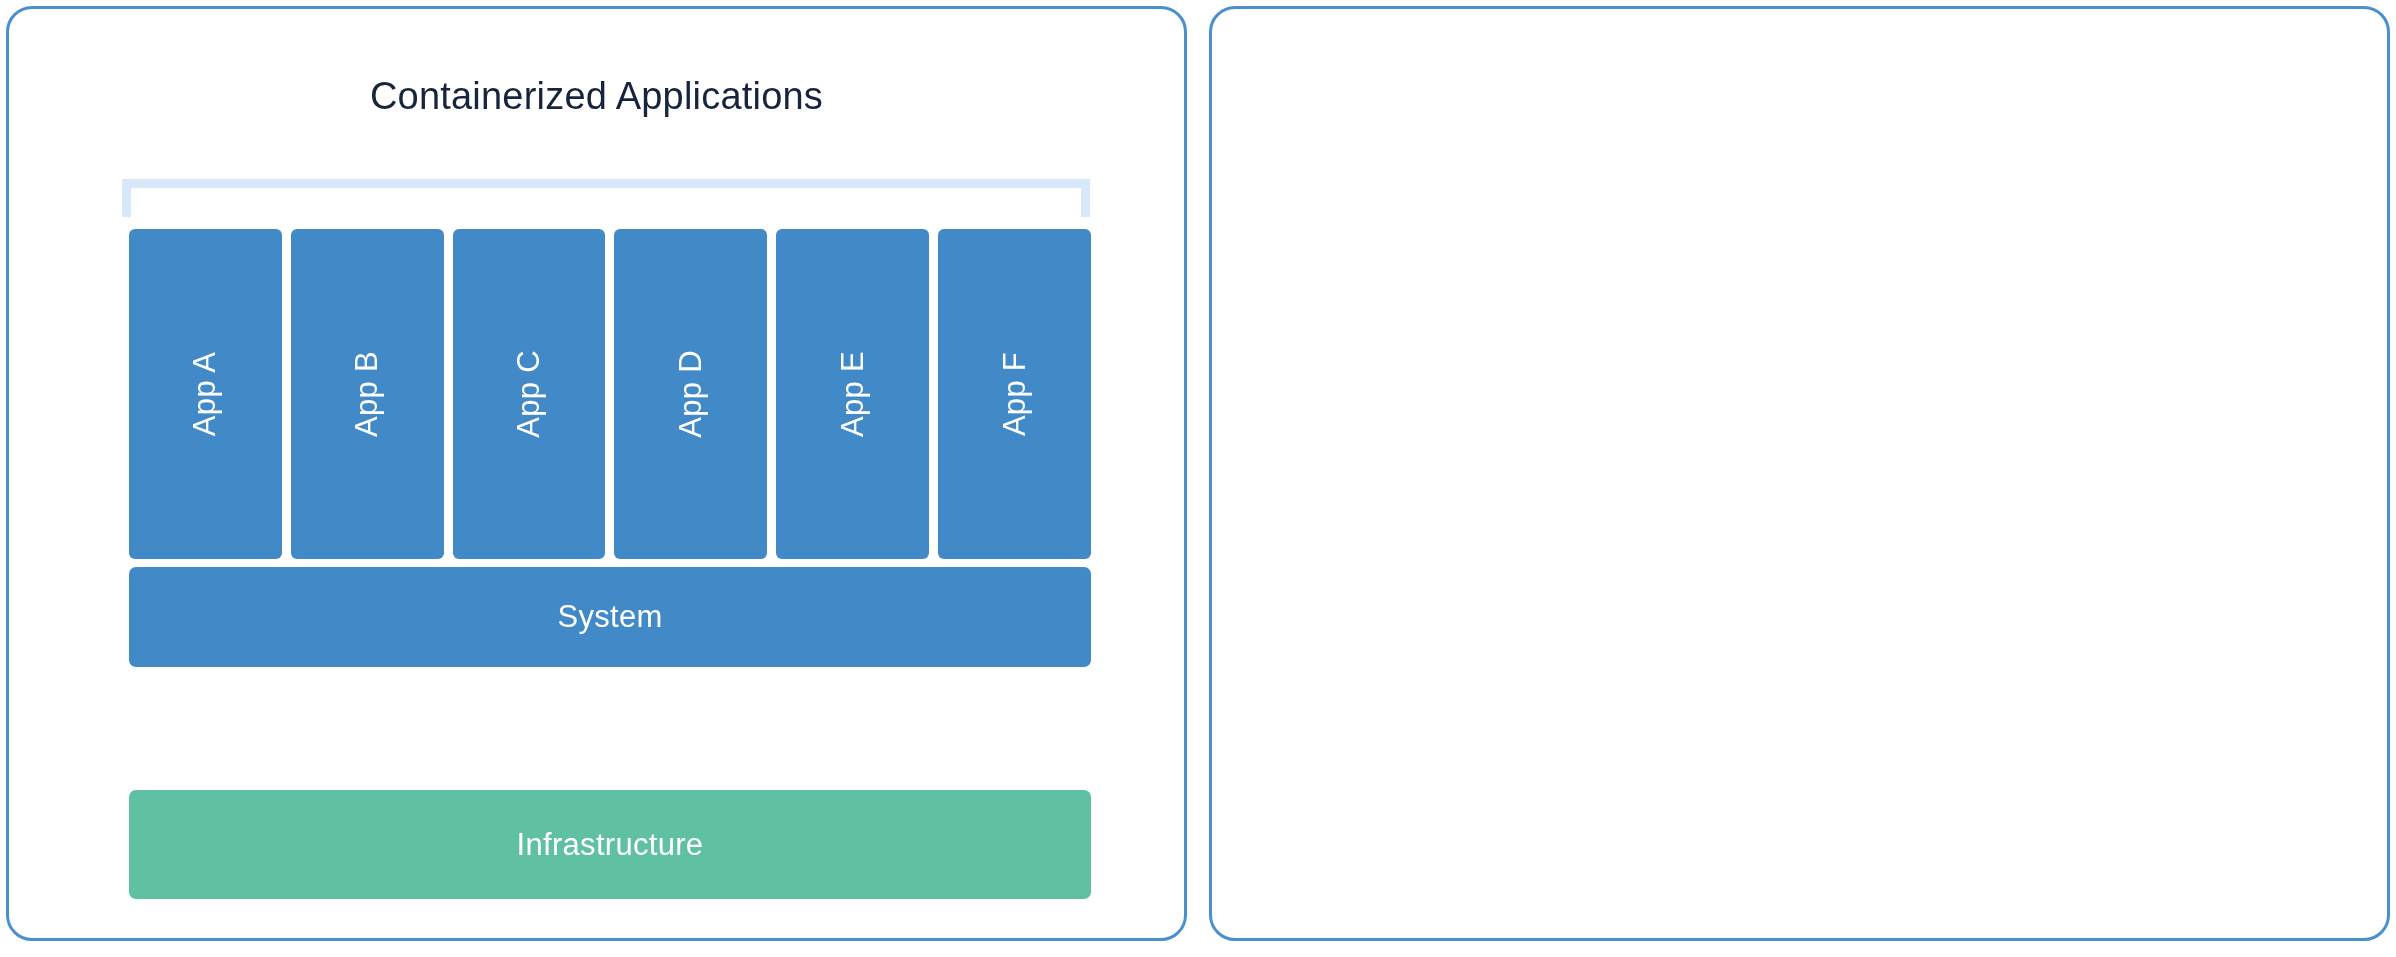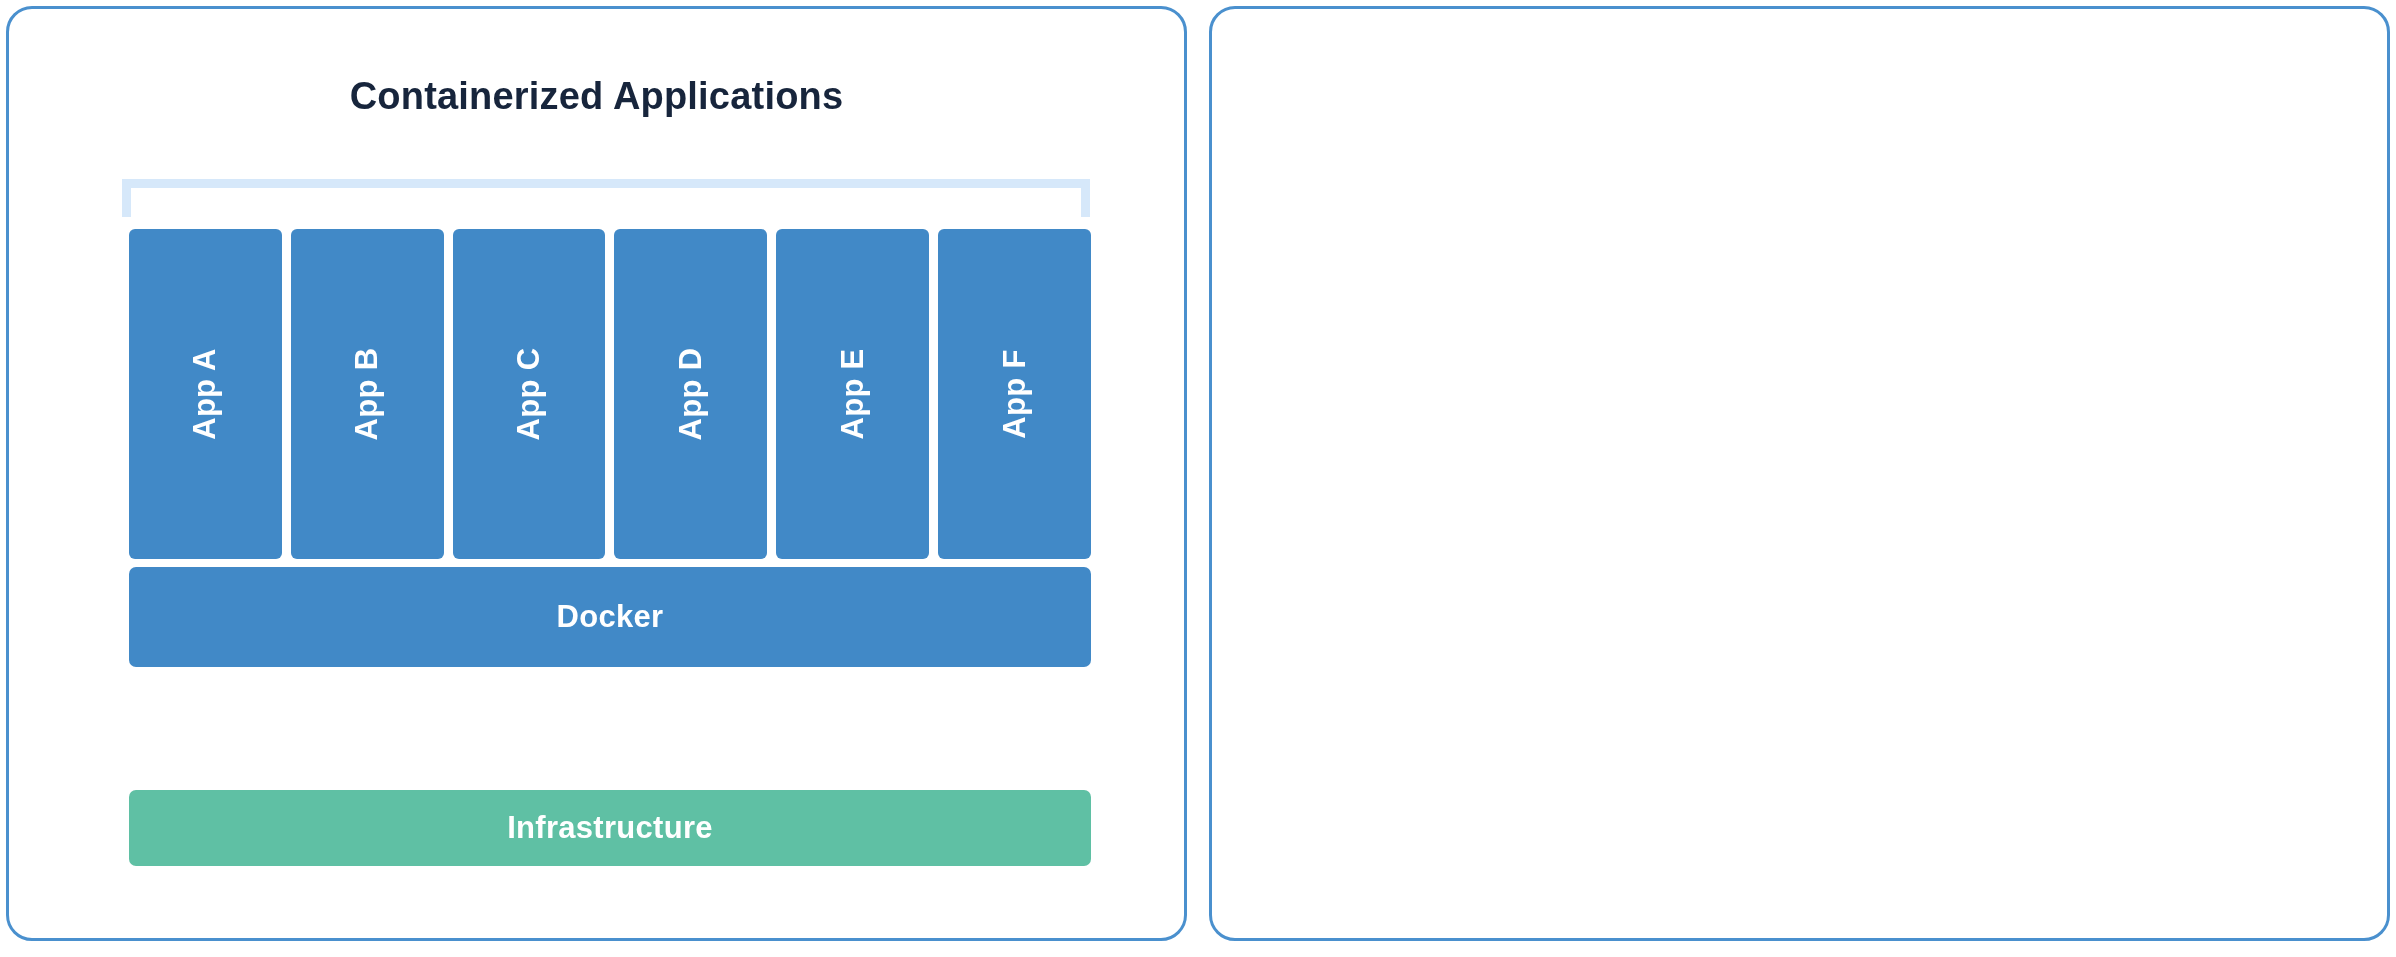--- a/index.html
+++ b/index.html
@@ -12,21 +12,20 @@
     height: 957px;
     font-family: "Liberation Sans", sans-serif;
     overflow: hidden;
   }
 
   #stage {
     position: relative;
     width: 2396px;
     height: 957px;
     background: #ffffff;
-    font-weight: bold;
   }
 
   
   .panel {
     position: absolute;
     background: #ffffff;
     border: 3px solid #4a90ce;
     border-radius: 26px;
     box-sizing: border-box;
   }
@@ -92,21 +91,21 @@
     border-radius: 7px;
     display: flex;
     align-items: center;
     justify-content: center;
     font-size: 31px;
     letter-spacing: 0.3px;
     box-sizing: border-box;
   }
   #row-docker       { top: 558px; height: 100px; background: #4189c7; color: #ffffff; }
   #row-host-os      { top: 670px; height: 100px; background: #d6e8fa; color: #17253c; }
-  #row-infra-left   { top: 781px; height: 76px; background: #5fc0a4; color: #ffffff; }
+  #row-infra-left   { top: 781px; height: 109px; background: #5fc0a4; color: #ffffff; }
 </style>
 </head>
 <body>
 
 <div id="stage">
 
   <div id="panel-left" class="panel">
 
     <div id="containerized-title">Containerized Applications</div>
 
@@ -126,21 +125,21 @@
         <span class="app-col-label">App D</span>
       </div>
       <div class="app-col">
         <span class="app-col-label">App E</span>
       </div>
       <div class="app-col">
         <span class="app-col-label">App F</span>
       </div>
     </div>
 
-    <div id="row-docker" class="stack-row">Docker</div>
+    <div id="row-docker" class="stack-row">System</div>
 
 
     <div id="row-infra-left" class="stack-row">Infrastructure</div>
   </div>
 
   <div id="panel-right" class="panel">
 
     
 
     

